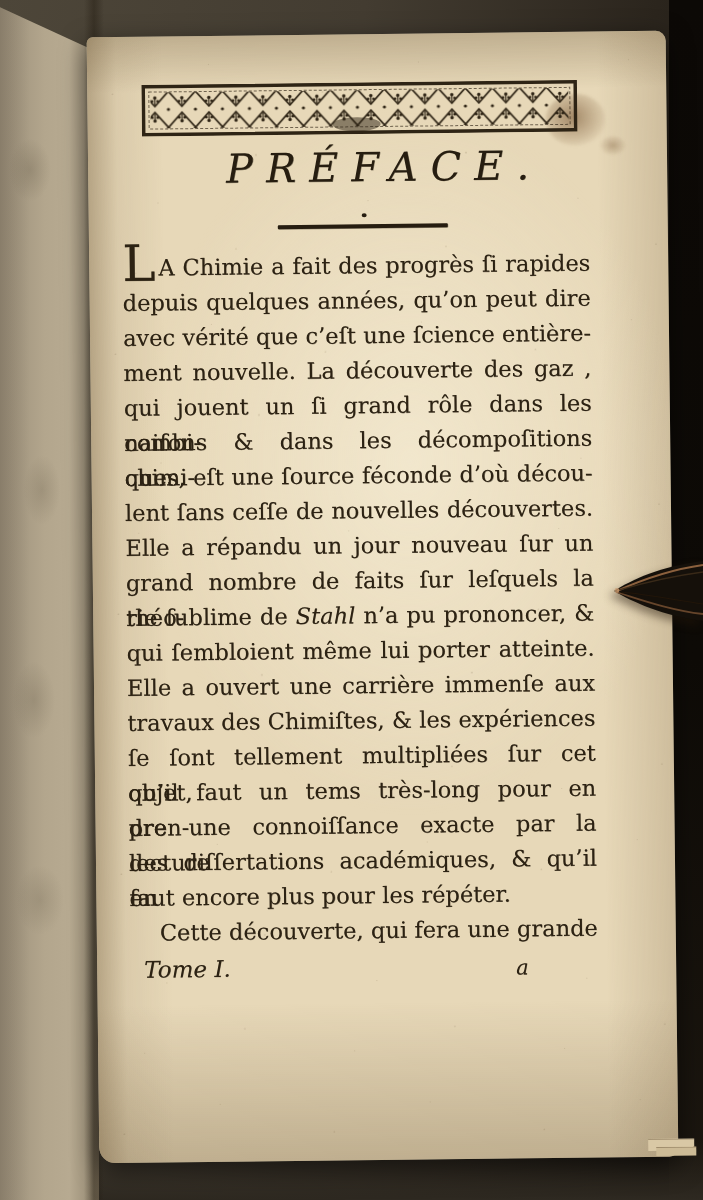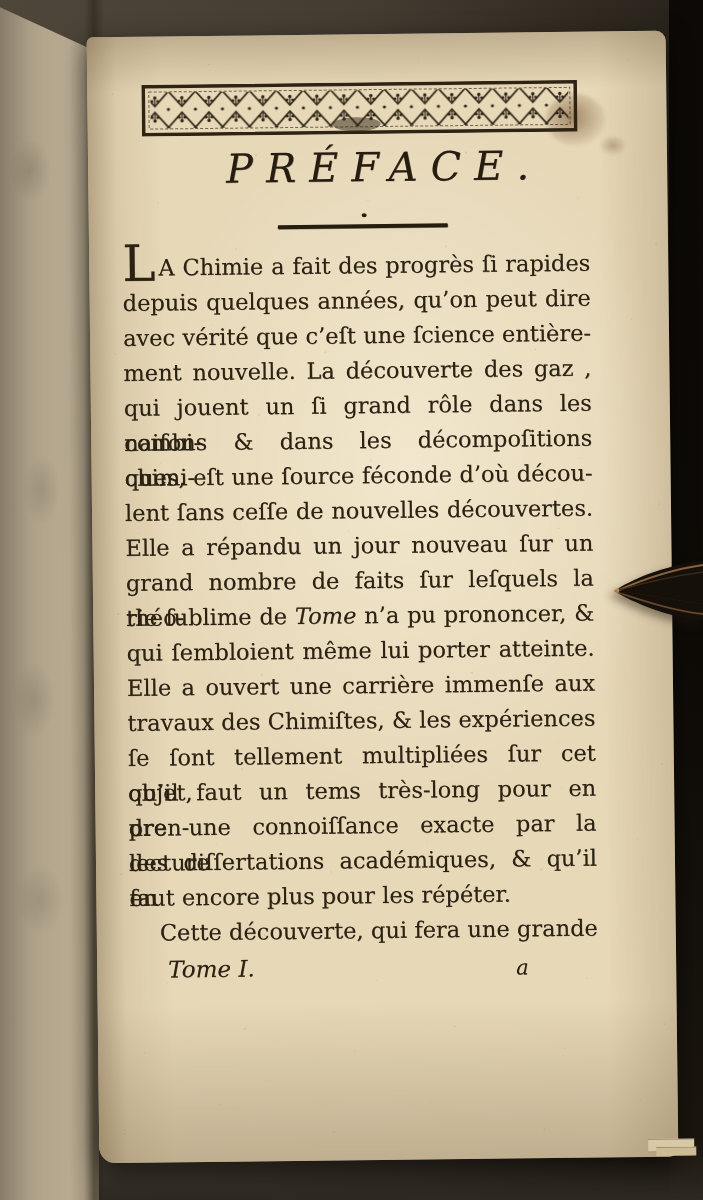--- a/index.html
+++ b/index.html
@@ -64,21 +64,21 @@
     box-shadow:0.5px 0.5px 0 rgba(38,29,16,.4);}
   .body-text{position:absolute;left:33px;top:214px;width:468px;
     font-size:22.5px;color:#2c2213;text-shadow:0.3px 0.3px 0 rgba(44,34,19,.45);}
   .t-line{height:35px;line-height:35px;text-align:justify;text-align-last:justify;}
   .t-line.no-just{text-align-last:left;}
   .t-line.indent{text-indent:30px;}
   .it{font-style:italic;}
   .drop-cap{font-size:50px;line-height:1px;position:relative;top:5px;margin-right:3px;}
   .footer-line{position:absolute;left:33px;top:916px;width:468px;height:35px;line-height:35px;
     font-style:italic;font-size:23px;color:#2c2213;text-shadow:0.3px 0.3px 0 rgba(44,34,19,.45);}
-  .tome-label{position:absolute;left:14px;top:0;margin-left:24px;}
+  .tome-label{position:absolute;left:14px;top:0;}
   .signature-mark{position:absolute;left:386px;top:2px;font-size:21px;}
   
   .clasp{position:absolute;left:611px;top:553px;width:92px;height:76px;z-index:30;
     filter:drop-shadow(-4px 5px 4px rgba(35,22,8,.45));}
 </style>
 </head>
 <body>
 
 <div class="bg-right-strip"></div>
 <div class="bg-bottom-strip"></div>
@@ -126,21 +126,21 @@
       <div class="t-line"><span class="drop-cap">L</span><span>A Chimie a fait des progrès ſi rapides</span></div>
       <div class="t-line"><span>depuis quelques années, qu’on peut dire</span></div>
       <div class="t-line"><span>avec vérité que c’eſt une ſcience entière-</span></div>
       <div class="t-line"><span>ment nouvelle. La découverte des gaz ,</span></div>
       <div class="t-line"><span>qui jouent un ſi grand rôle dans les combi-</span></div>
       <div class="t-line"><span>naiſons &amp; dans les décompoſitions chimi-</span></div>
       <div class="t-line"><span>ques, eſt une ſource féconde d’où décou-</span></div>
       <div class="t-line"><span>lent ſans ceſſe de nouvelles découvertes.</span></div>
       <div class="t-line"><span>Elle a répandu un jour nouveau ſur un</span></div>
       <div class="t-line"><span>grand nombre de faits ſur leſquels la théo-</span></div>
-      <div class="t-line"><span>rie ſublime de </span><span class="it">Tome</span><span> n’a pu prononcer, &amp;</span></div>
+      <div class="t-line"><span>rie ſublime de </span><span class="it">Stahl</span><span> n’a pu prononcer, &amp;</span></div>
       <div class="t-line"><span>qui ſembloient même lui porter atteinte.</span></div>
       <div class="t-line"><span>Elle a ouvert une carrière immenſe aux</span></div>
       <div class="t-line"><span>travaux des Chimiſtes, &amp; les expériences</span></div>
       <div class="t-line"><span>ſe ſont tellement multipliées ſur cet objet,</span></div>
       <div class="t-line"><span>qu’il faut un tems très-long pour en pren-</span></div>
       <div class="t-line"><span>dre une connoiſſance exacte par la lecture</span></div>
       <div class="t-line"><span>des diſſertations académiques, &amp; qu’il en</span></div>
       <div class="t-line no-just"><span>faut encore plus pour les répéter.</span></div>
       <div class="t-line indent"><span>Cette découverte, qui fera une grande</span></div>
     </div>

